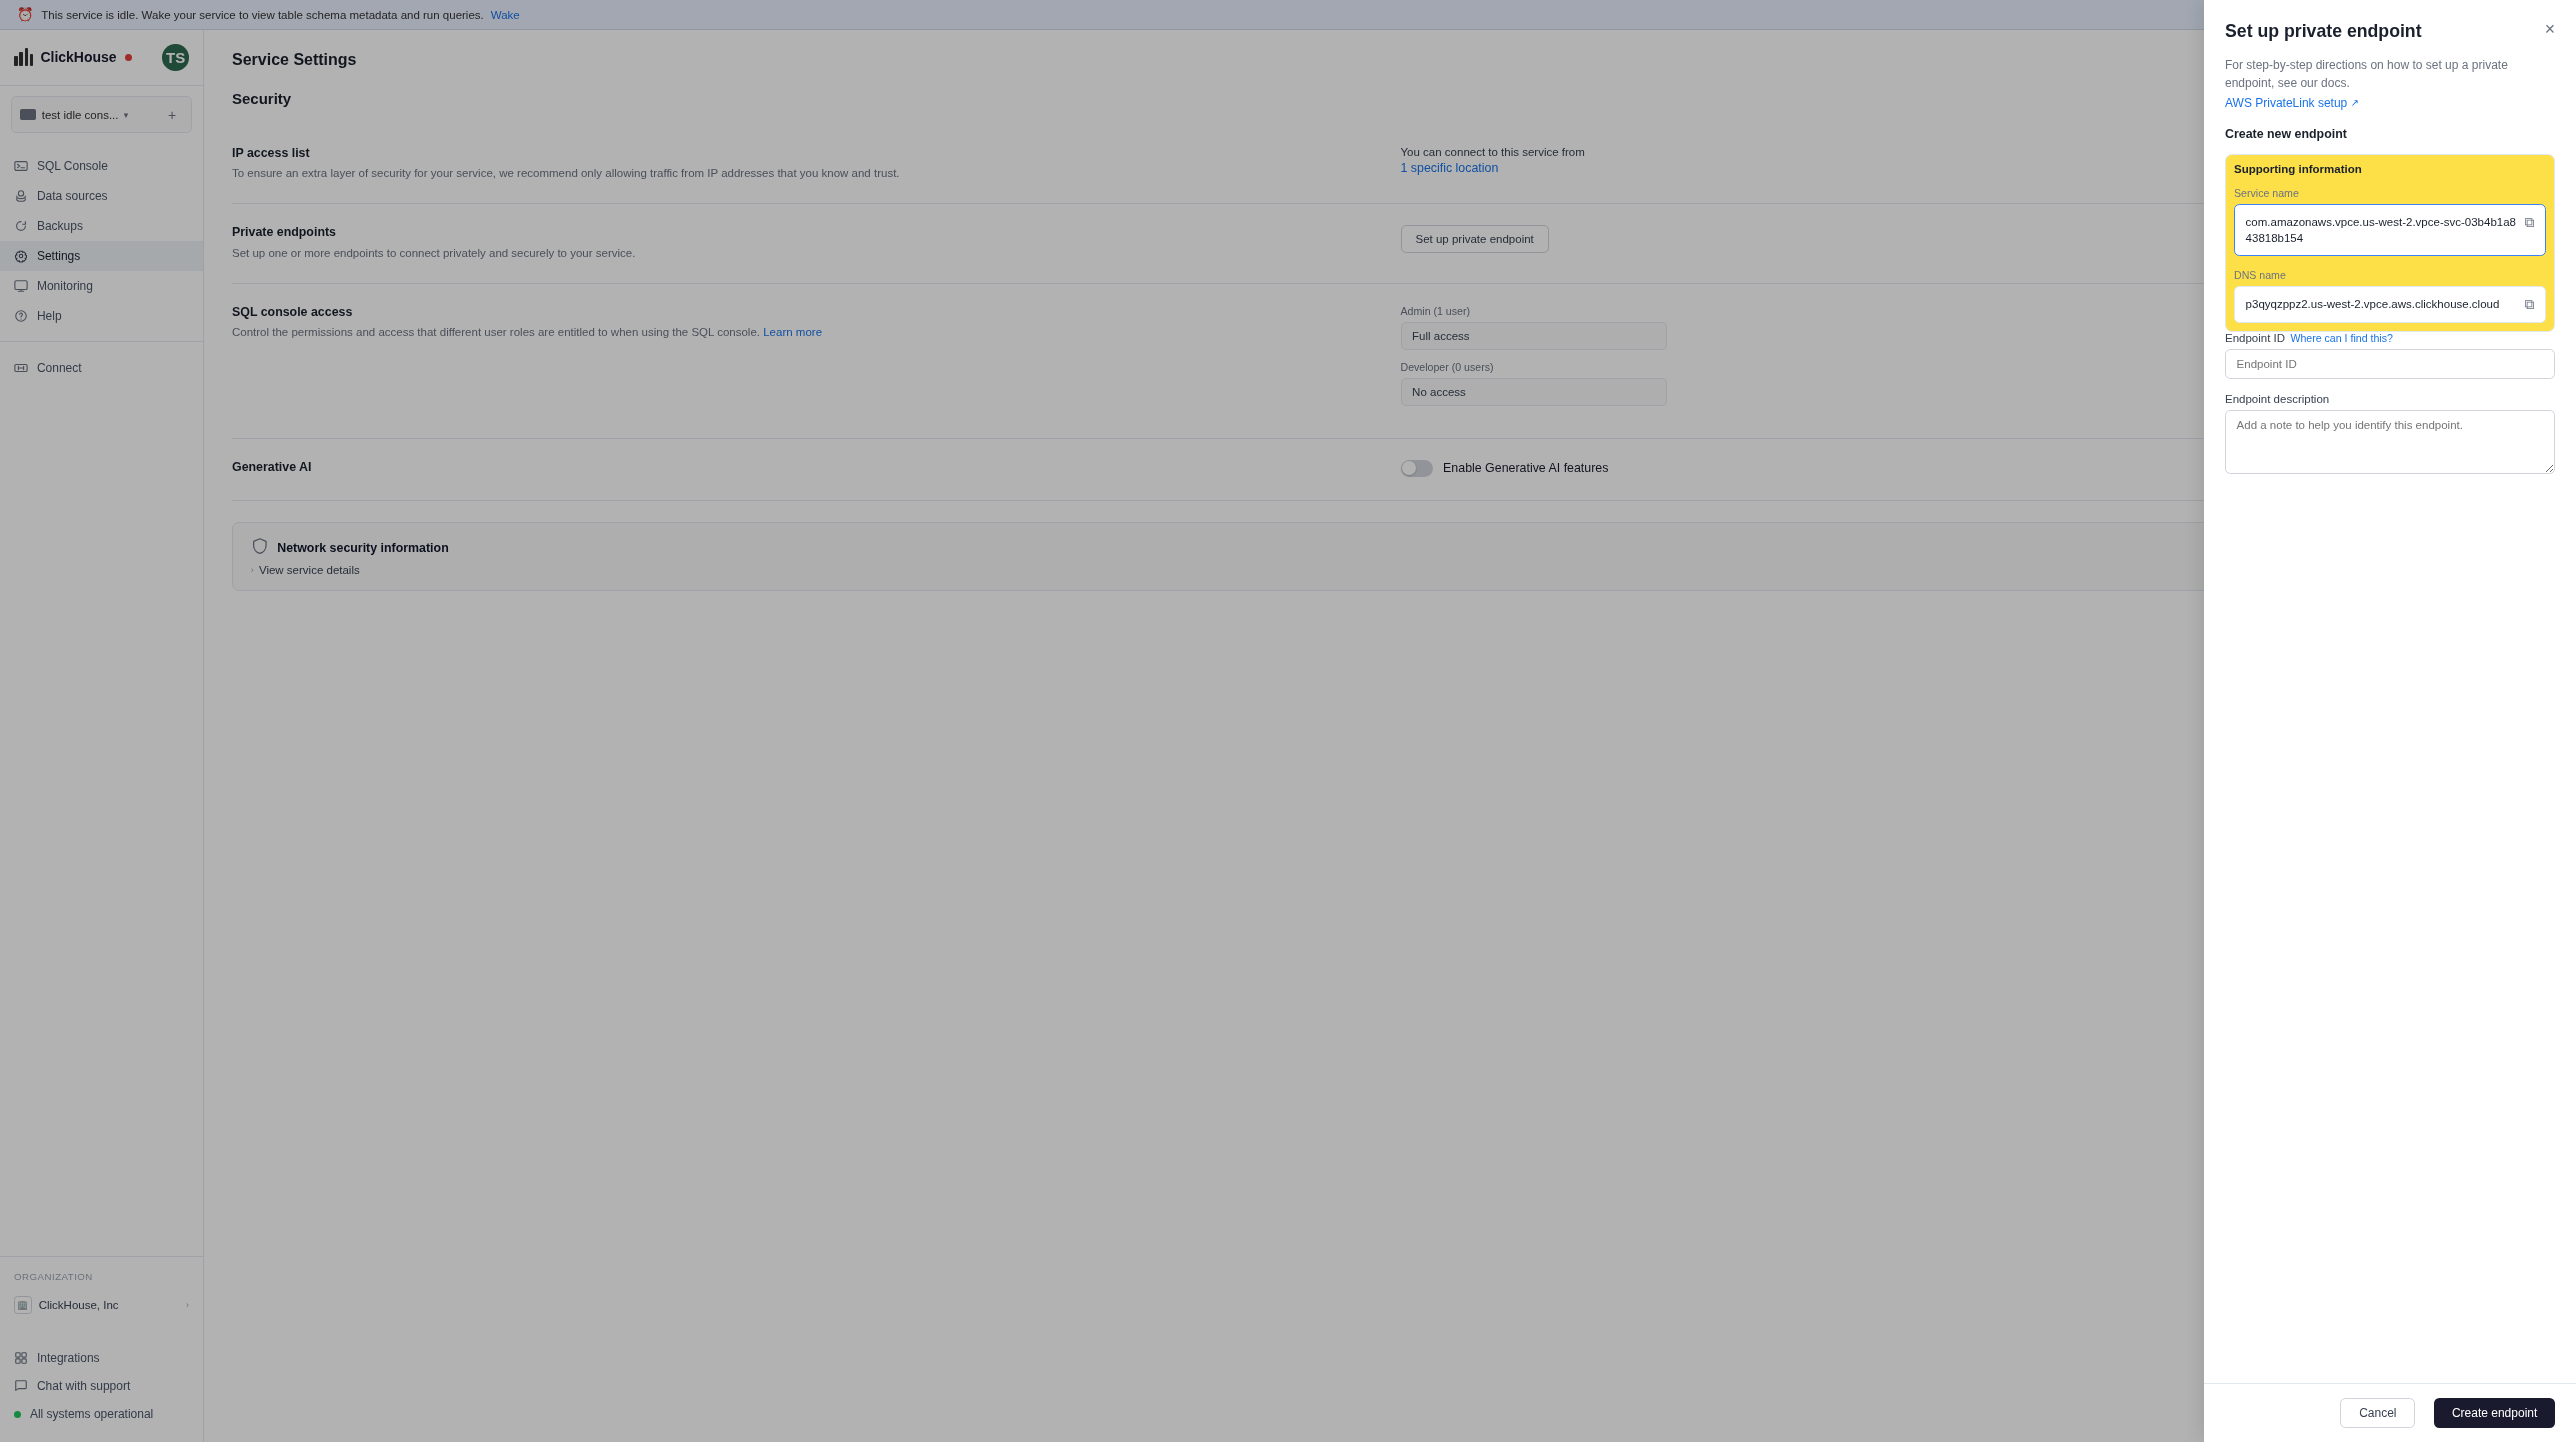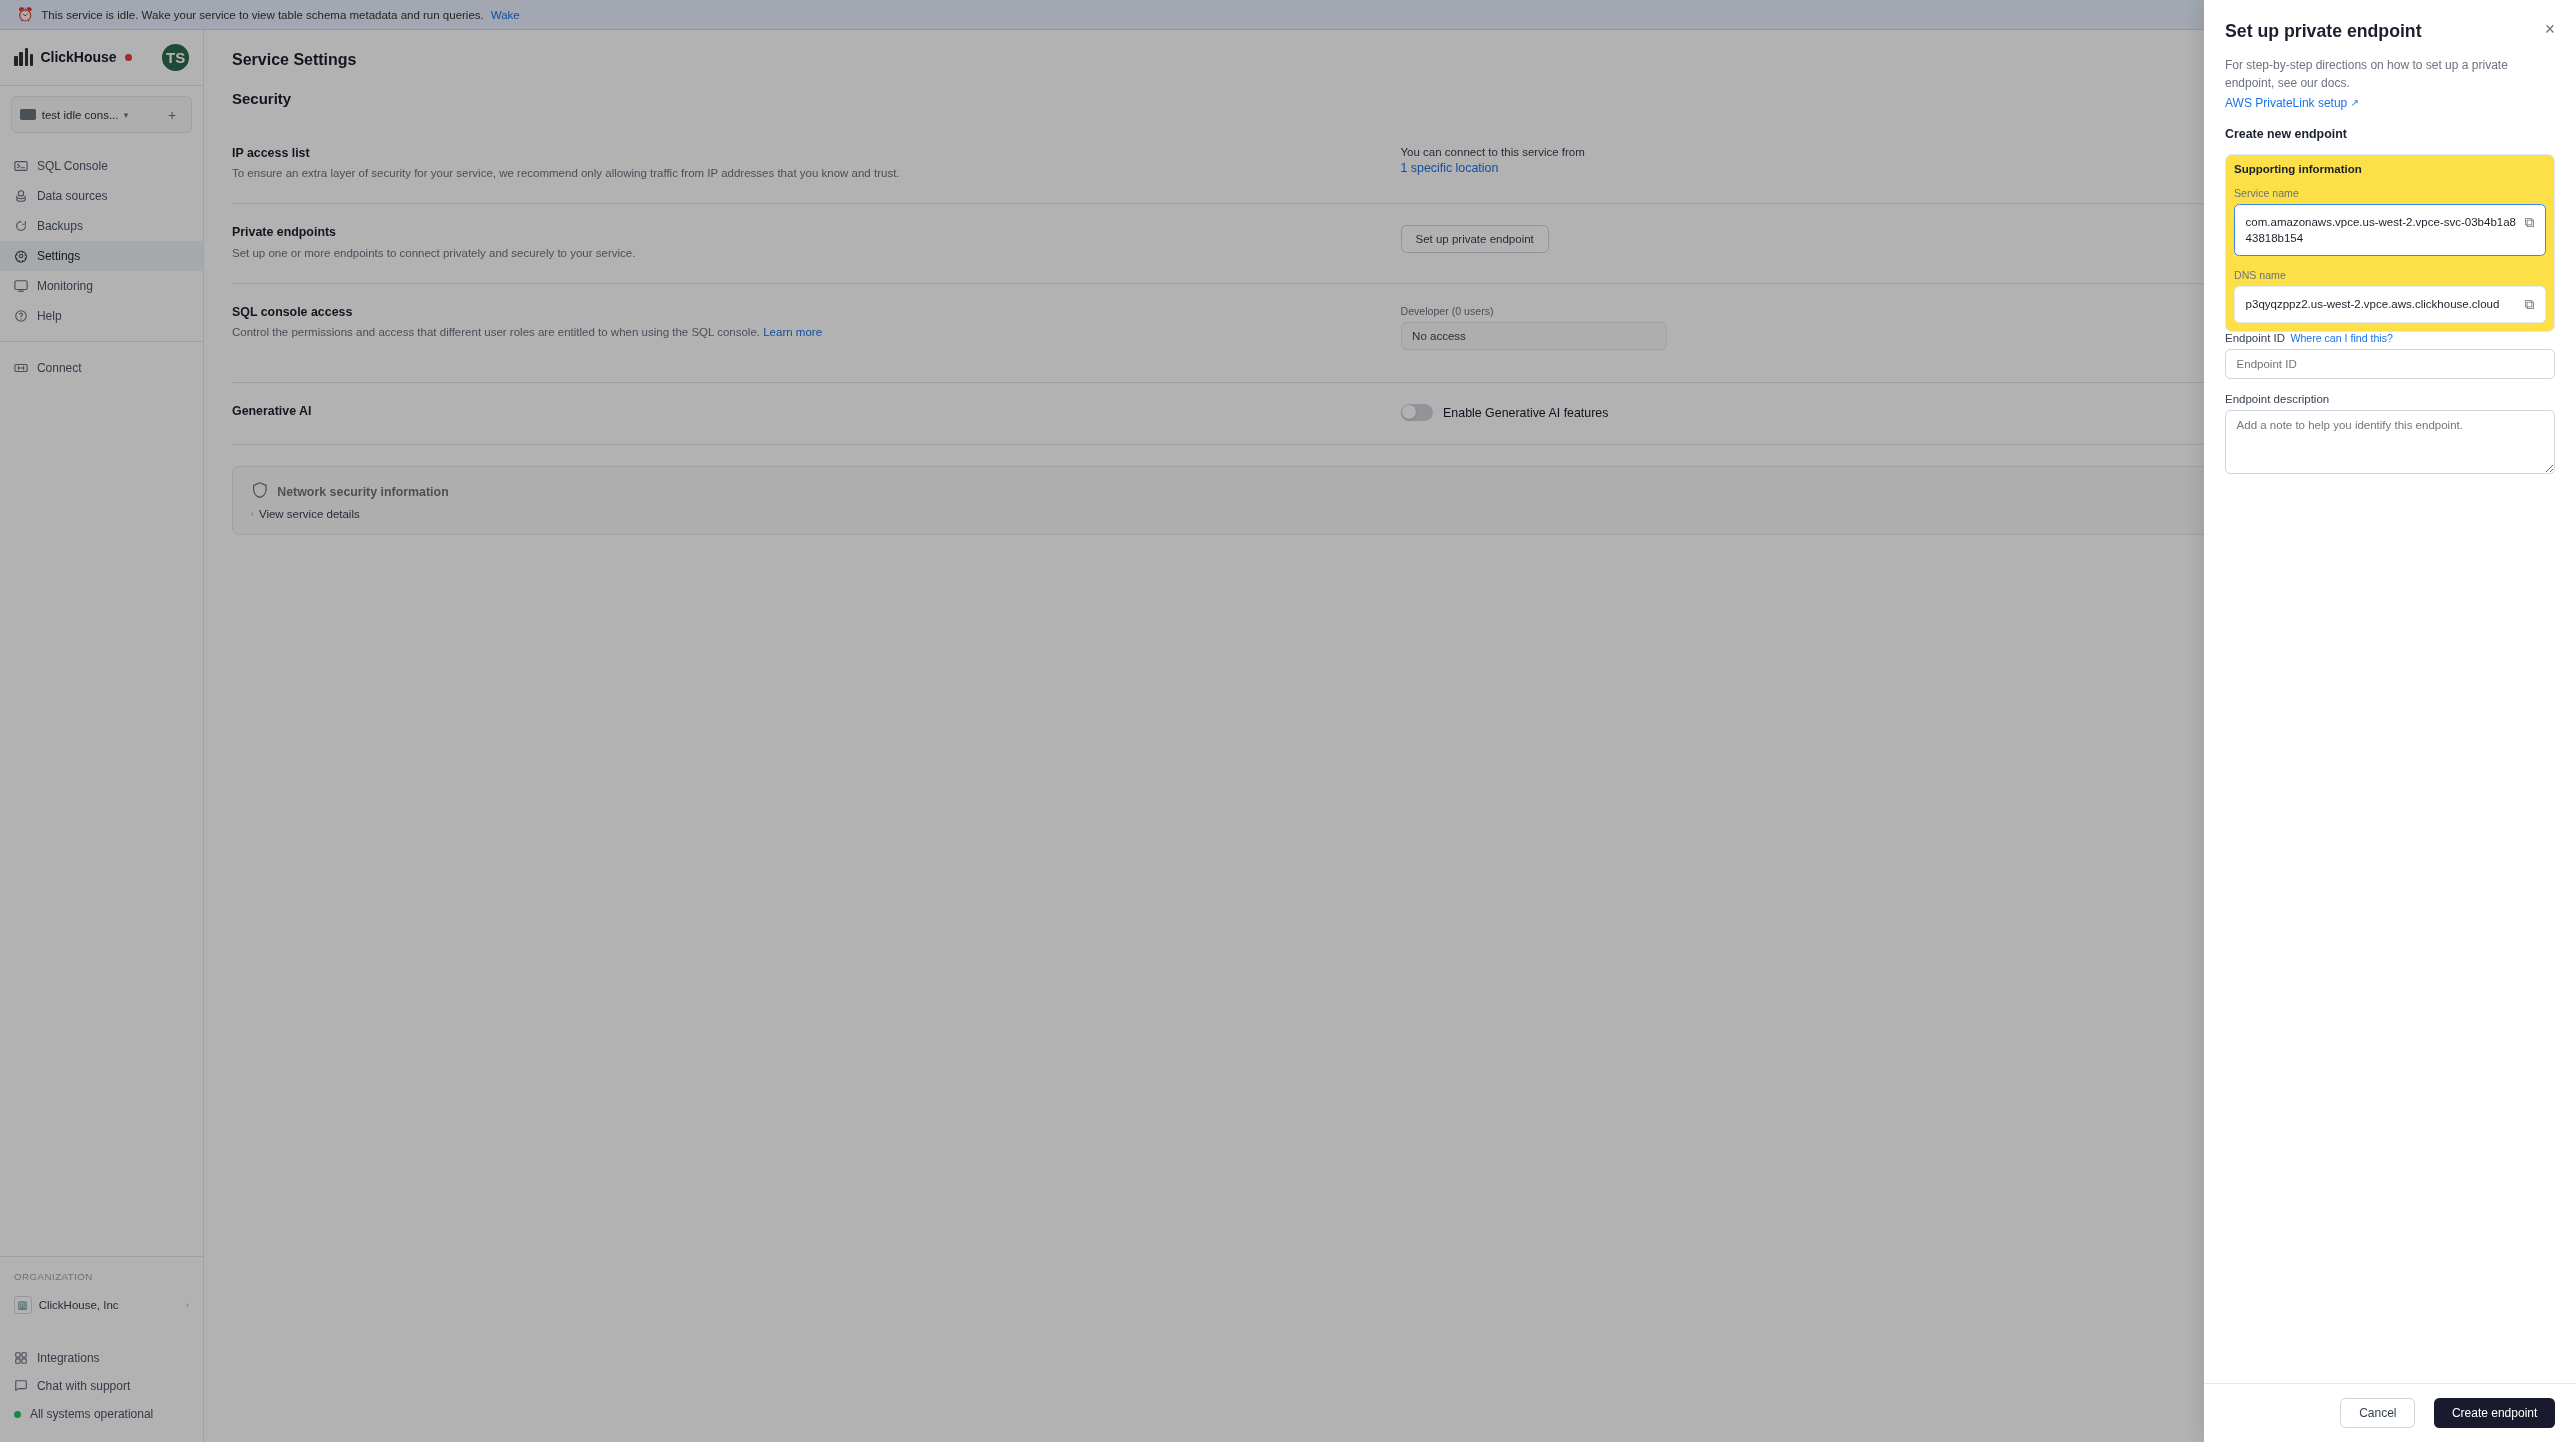--- a/index.html
+++ b/index.html
@@ -162,21 +162,21 @@
       background: #f9fafb;
       border: 0.9px solid #e2e8f0;
       border-radius: 7px;
       padding: 14px 17.7px;
       display: flex;
       align-items: center;
       gap: 10.6px;
       margin-top: 7px;
     }
     .shield-icon { color: #6b7280; font-size: 16px; }
-    .network-section-title { font-size: 12.4px; font-weight: 600; color: #737373; }
+    .network-section-title { font-size: 12.4px; font-weight: 600; color: #0f172a; }
     .view-details { display: flex; align-items: center; gap: 5.3px; font-size: 11.5px; color: #374151; cursor: pointer; margin-top: 5.3px; }
     .chevron-right { font-size: 8.9px; color: #9ca3af; }
 
     
     .overlay {
       position: fixed;
       top: 0; left: 0; right: 0; bottom: 0;
       background: rgba(0,0,0,0.3);
       z-index: 100;
     }
@@ -459,20 +459,24 @@
 
     <div class="setting-row">
       <div>
         <div class="setting-label">SQL console access</div>
         <div class="setting-desc">
           Control the permissions and access that different user roles are entitled to when using the SQL console.
           <a href="#" class="setting-link">Learn more</a>
         </div>
       </div>
       <div>
+        <div class="role-section">
+          <div class="role-label">Admin (1 user)</div>
+          <div class="role-value">Full access</div>
+        </div>
         <div class="role-section">
           <div class="role-label">Developer (0 users)</div>
           <div class="role-value">No access</div>
         </div>
       </div>
     </div>
 
     <div class="setting-row">
       <div>
         <div class="setting-label">Generative AI</div>

